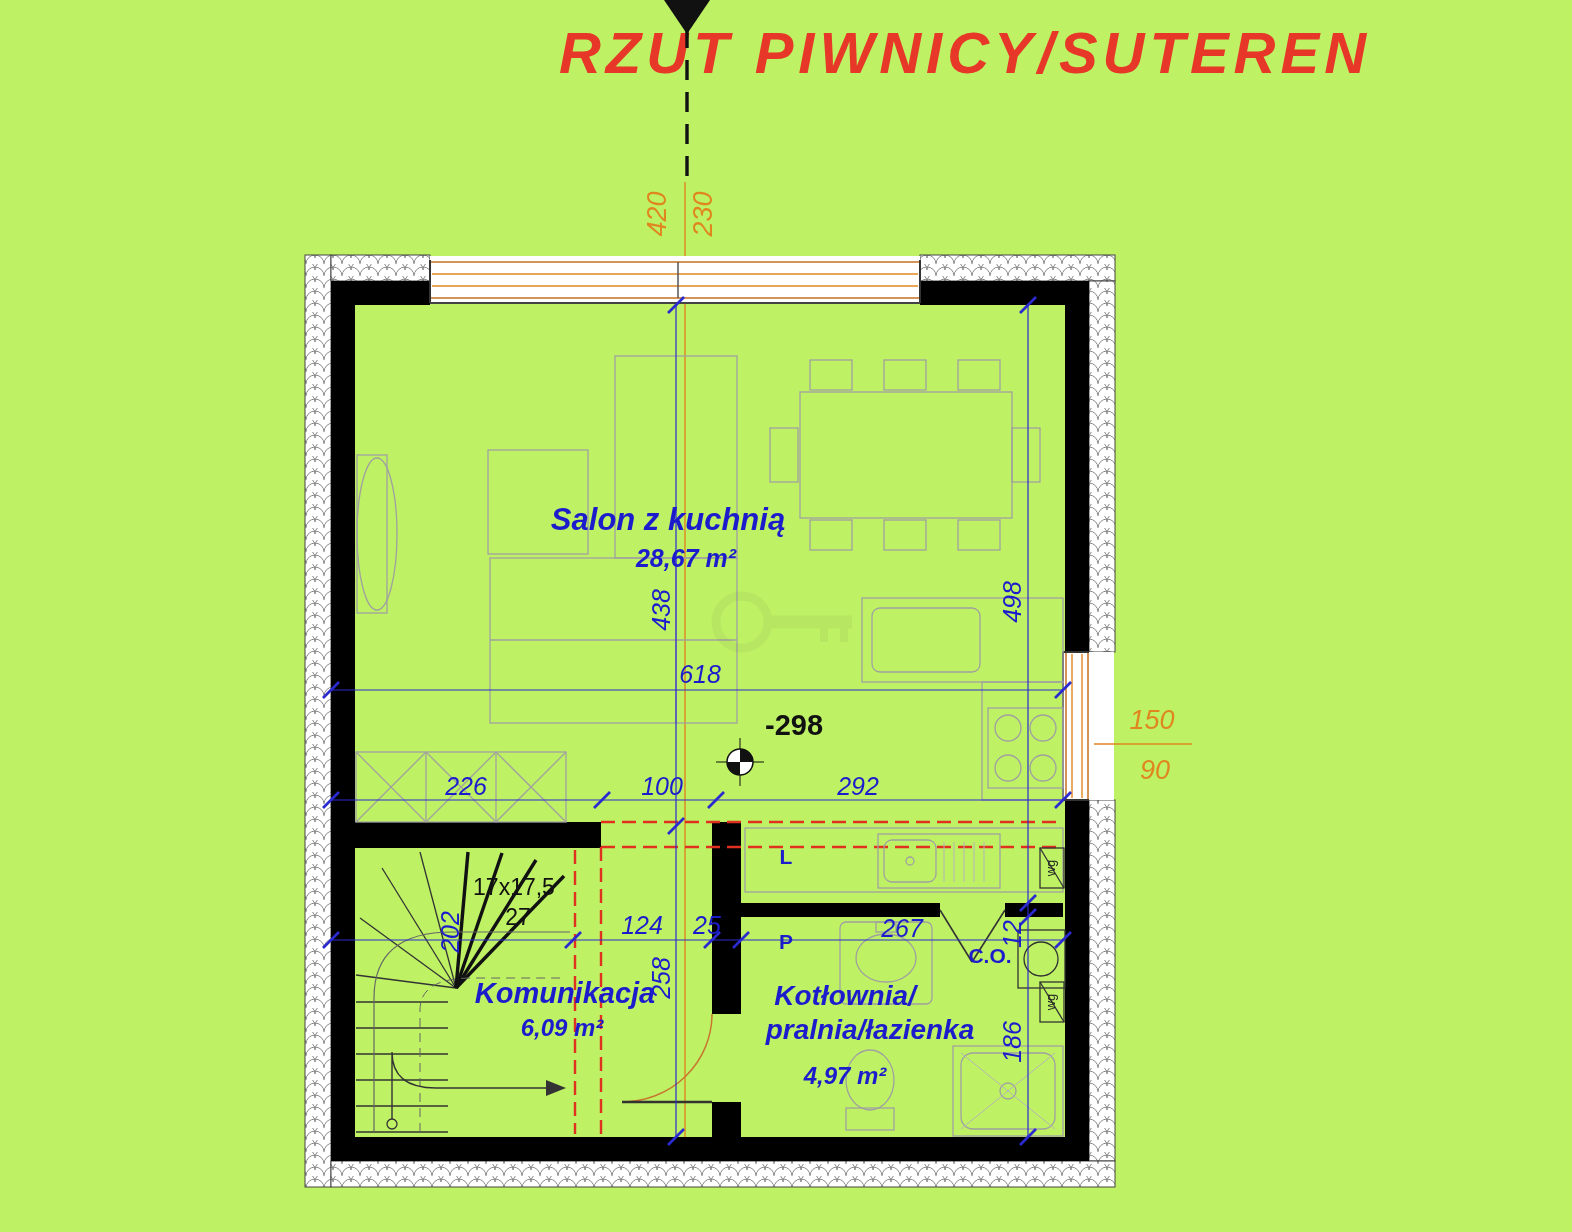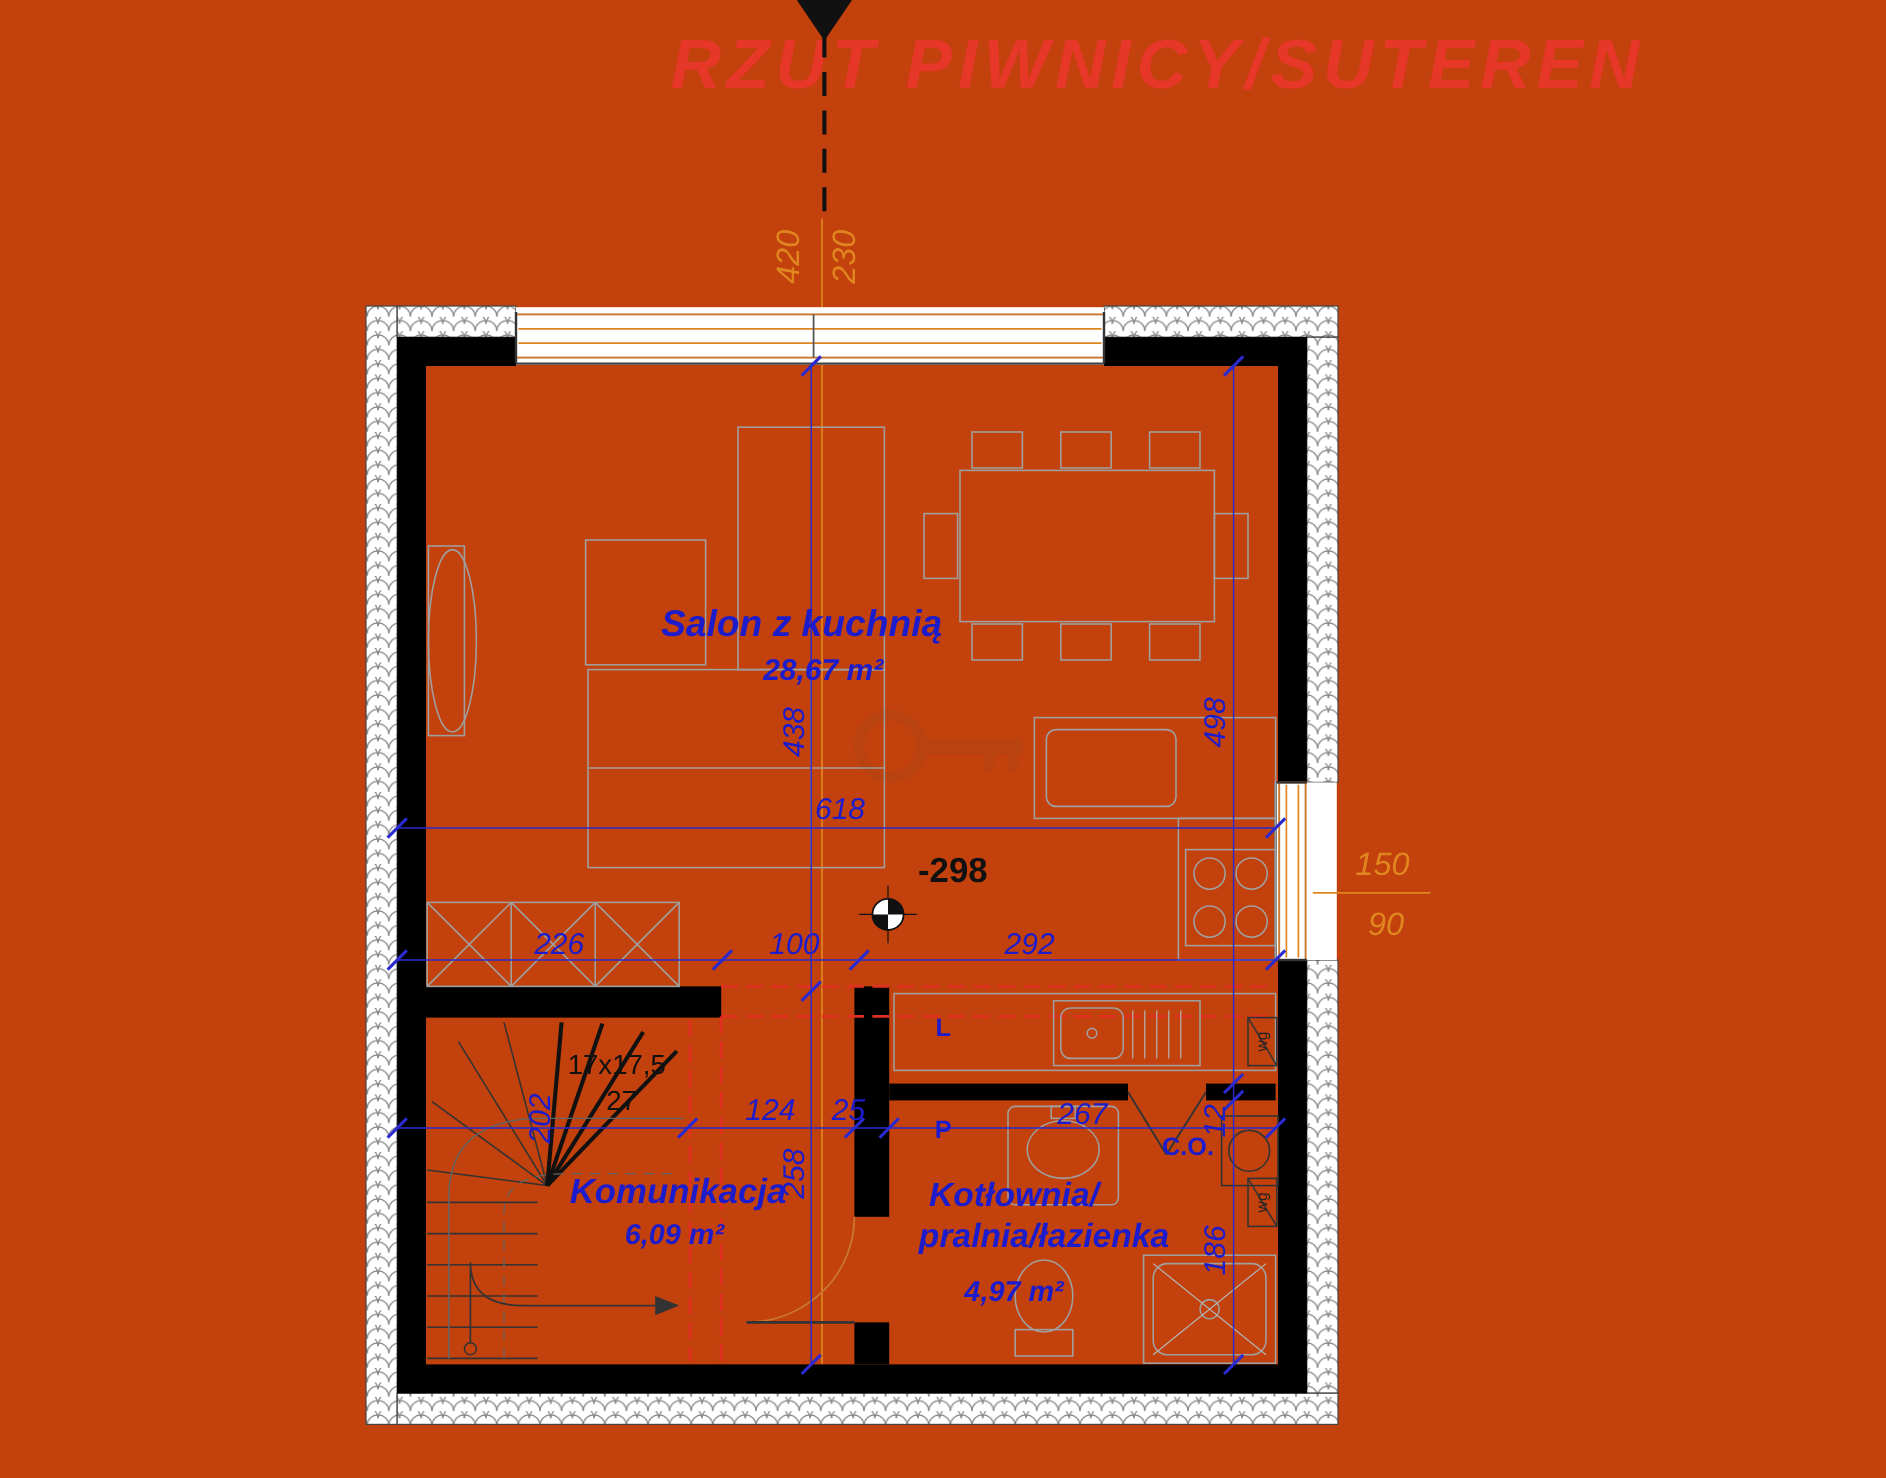--- a/index.html
+++ b/index.html
@@ -1,16 +1,16 @@
 <!DOCTYPE html>
 <html><head>
 <meta charset="utf-8">
 <style>
   html,body{margin:0;padding:0;background:#ffffff;}
-  .stage{position:relative;width:1572px;height:1232px;background:#c2410c;overflow:hidden;
+  .stage{position:relative;width:1572px;height:1232px;background:#bef264;overflow:hidden;
          font-family:"Liberation Sans",sans-serif;}
   svg text{font-family:"Liberation Sans",sans-serif;dominant-baseline:middle;}
   .title-text{fill:#e73728;font-size:58px;font-weight:bold;font-style:italic;letter-spacing:5px;}
   .room-name{fill:#1c1ccd;font-weight:bold;font-style:italic;}
   .room-area{fill:#1c1ccd;font-weight:bold;font-style:italic;}
   .dimb{fill:#1c1ccd;font-size:25px;font-style:italic;}
   .dimo{fill:#e0861f;font-size:27px;font-style:italic;}
   .note-black{fill:#111;font-size:23px;}
   .lbl-blue{fill:#1c1ccd;font-size:21px;font-weight:bold;}
   .wg-text{fill:#222;font-size:13px;}

